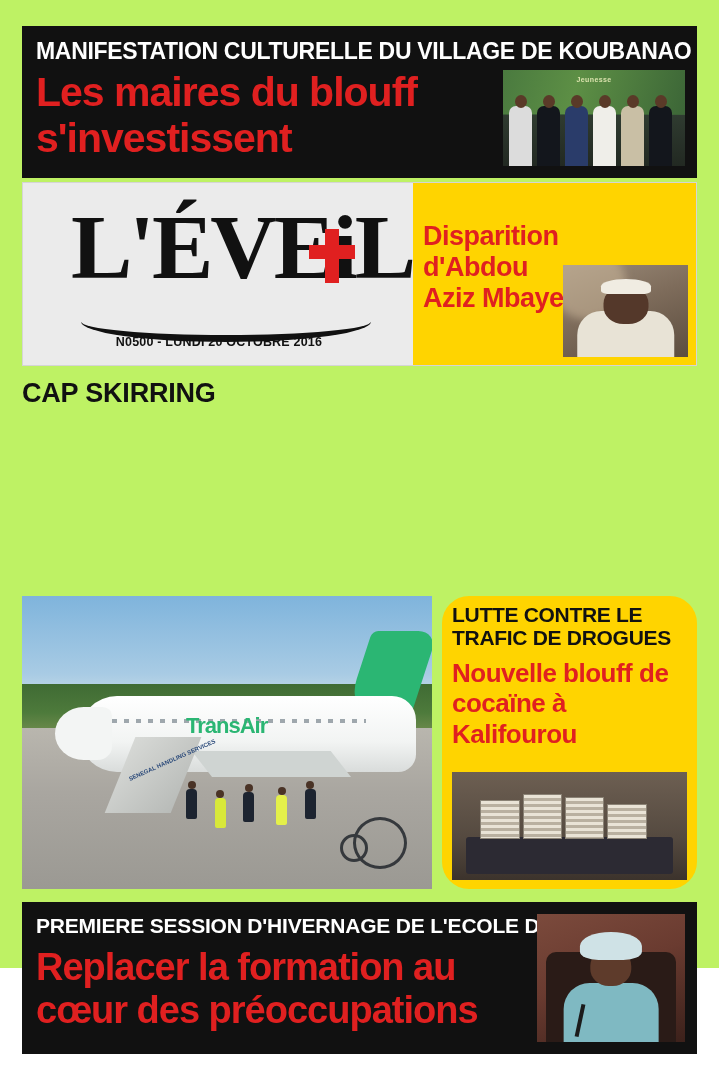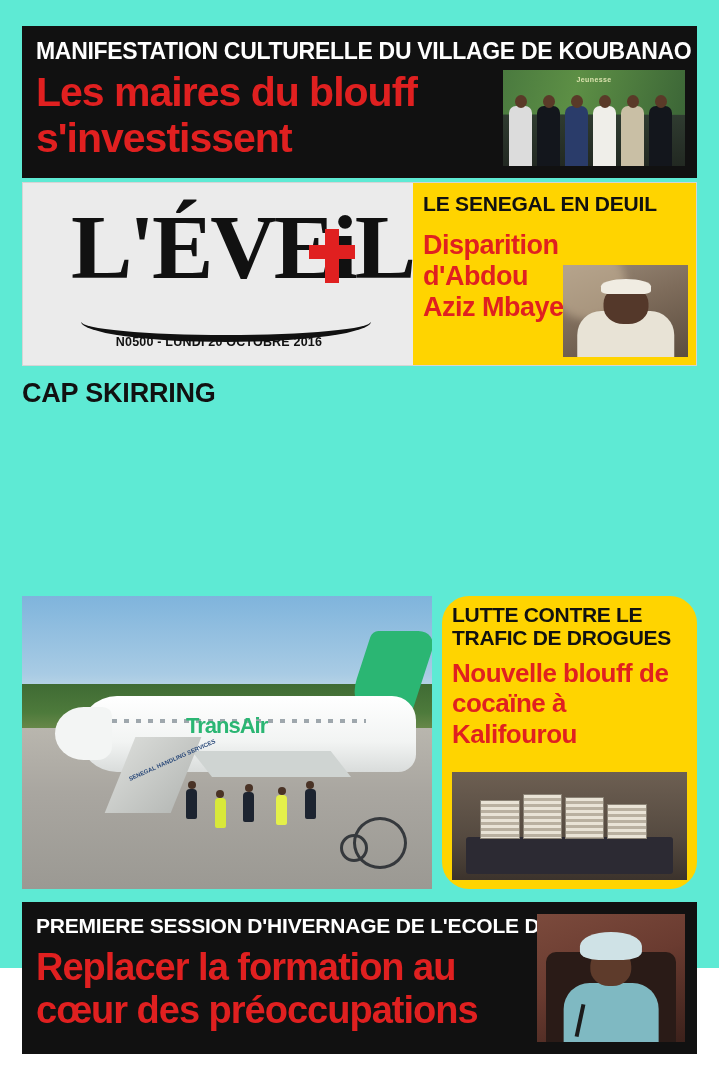--- a/index.html
+++ b/index.html
@@ -11,21 +11,21 @@
     width: 719px;
     height: 1080px;
     overflow: hidden;
     font-family: "Liberation Sans", sans-serif;
     position: relative;
   }
   .page {
     position: relative;
     width: 719px;
     height: 968px;
-    background: #5eead4;
+    background: #bef264;
     box-sizing: border-box;
   }
 
   
   .top-banner {
     position: absolute;
     left: 22px;
     top: 26px;
     width: 675px;
     height: 152px;
@@ -196,21 +196,20 @@
   .mast-yellow-title {
     position: absolute;
     left: 10px;
     top: 38px;
     width: 150px;
     color: #e02020;
     font-size: 27px;
     font-weight: bold;
     line-height: 1.15;
     letter-spacing: -0.5px;
-    margin-top: 9px;
   }
   .mast-photo {
     position: absolute;
     right: 8px;
     bottom: 8px;
     width: 125px;
     height: 92px;
     overflow: hidden;
     background: #6d5a4a;
   }
@@ -577,21 +576,20 @@
 
   <div class="masthead">
     <div class="logo-zone">
       <div class="logo-text">L'ÉVEiL</div>
       <div class="logo-cross-v"></div>
       <div class="logo-cross-h"></div>
       <div class="logo-swoosh"></div>
       <div class="issue-line">N0500 - LUNDI 20 OCTOBRE 2016</div>
     </div>
     <div class="mast-yellow">
-      <div class="mast-yellow-kicker">LE SENEGAL EN DEUIL</div>
       <div class="mast-yellow-title">Disparition d'Abdou Aziz Mbaye</div>
       <div class="mast-photo">
         <div class="photo-portrait-man">
           <div class="bg-blob"></div>
           <div class="torso"></div>
           <div class="head"></div>
           <div class="cap"></div>
         </div>
       </div>
     </div>

